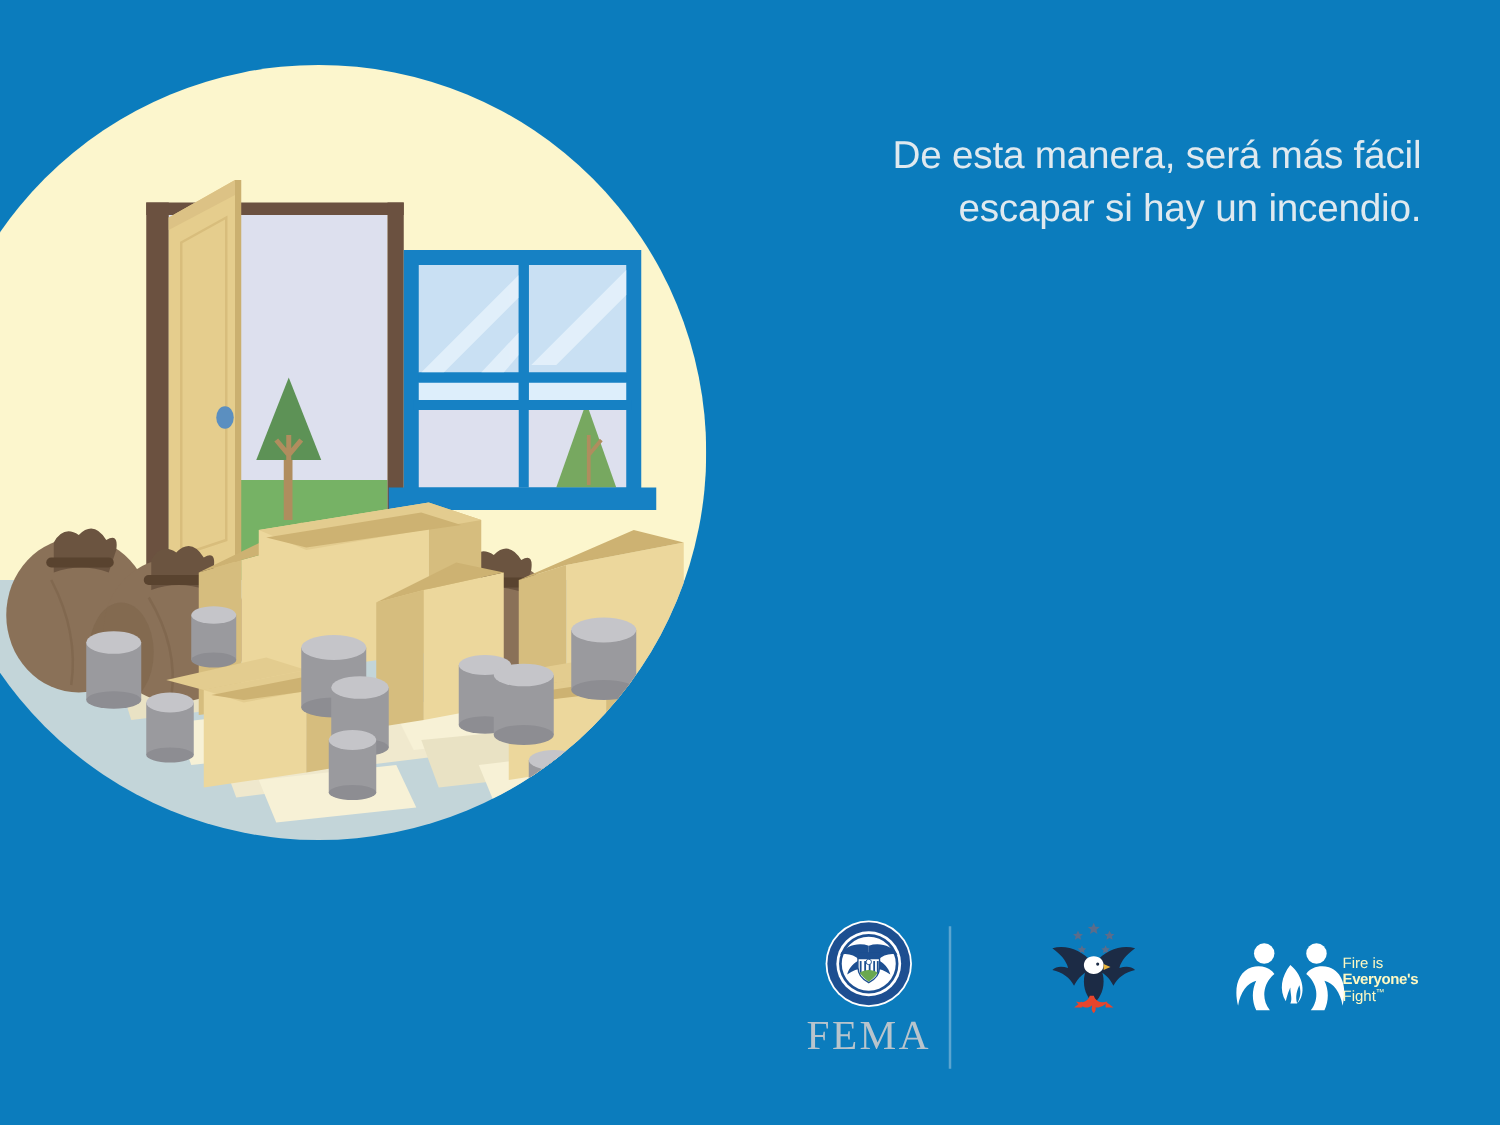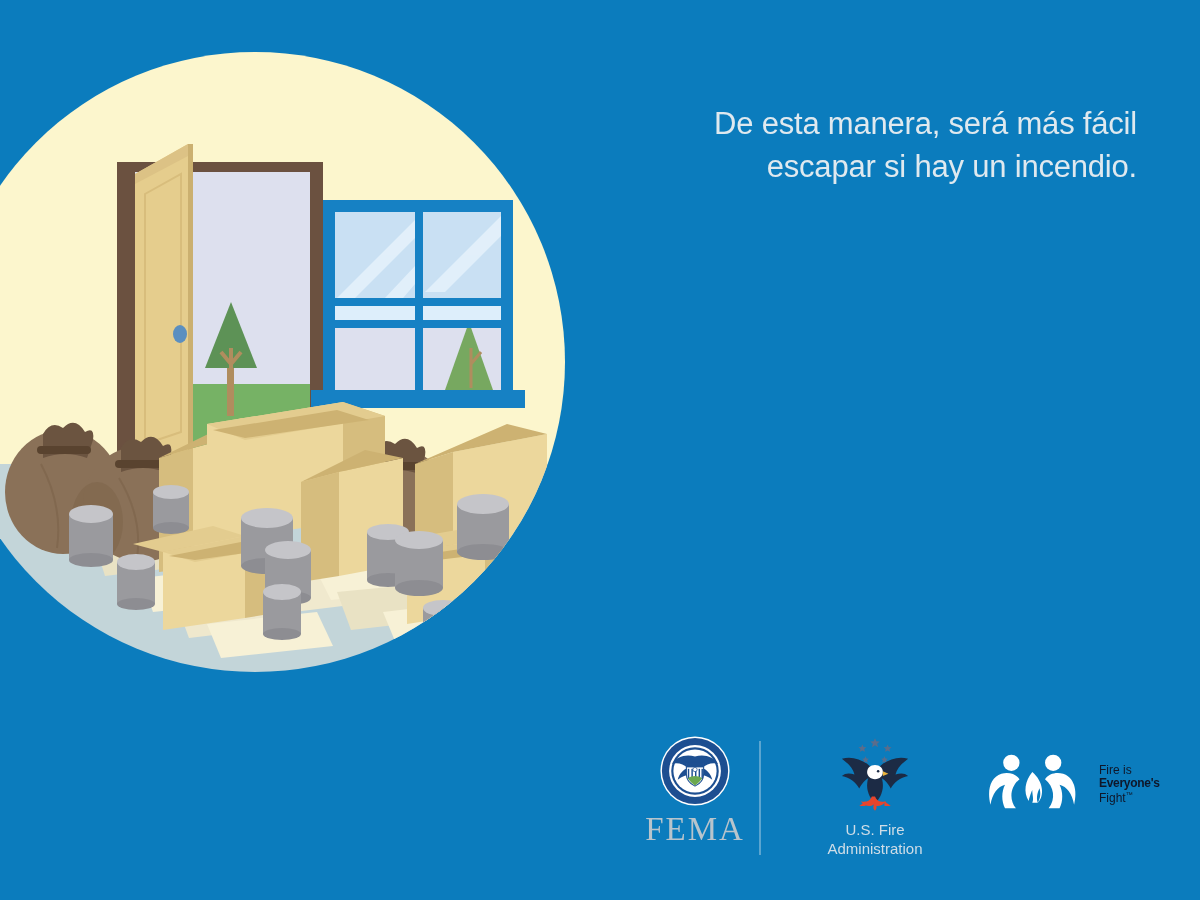--- a/index.html
+++ b/index.html
@@ -72,22 +72,22 @@
     color:#cfdde7;
     font-size:15px;
     line-height:19px;
     margin-top:3px;
     white-space:pre-line;
   }
 
   #fief-logo { left:385px; top:15px; width:195px; }
   #fief-text {
     position:absolute;
-    left:114px; top:14px;
-    color:#0f172a;
+    left:89px; top:14px;
+    color:#fef9c3;
     line-height:1.12;
   }
   #fief-l1 { font-size:12px; }
   #fief-l2 { font-size:12px; font-weight:bold; letter-spacing:-0.3px; }
   #fief-l3 { font-size:12px; }
   #fief-tm { font-size:7px; vertical-align:super; }
 </style>
 </head>
 <body>
 
@@ -347,22 +347,20 @@
       <path d="M60 46 L67 49 L60 52 Z" fill="#e8b33c"></path>
       <circle cx="54" cy="46" r="1.6" fill="#1c2b45"></circle>
 
       <g fill="#e8452c">
         <path d="M50 78 C52 84 58 86 64 84 C60 90 52 92 48 88 C44 92 36 90 32 84 C38 86 44 84 46 78 Z"></path>
         <path d="M50 82 C51 88 54 92 50 96 C46 92 49 88 50 82 Z"></path>
         <path d="M38 84 L30 90 L38 90 Z"></path>
         <path d="M62 84 L70 90 L62 90 Z"></path>
       </g>
     </svg>
-    <div id="usfa-wordmark">U.S. Fire
-Administration</div>
   </div>
 
   <div class="logo-unit" id="fief-logo">
     <svg width="100" height="62" viewBox="0 0 110 68">
       <g fill="#ffffff">
 
         <circle cx="29" cy="14" r="9"></circle>
         <path d="M18 26 C6 30 2 44 6 60 C8 48 14 40 22 38 C18 46 18 56 22 64 L34 64 C26 54 28 40 38 32 C34 26 26 24 18 26 Z"></path>
 
         <circle cx="75" cy="14" r="9"></circle>

